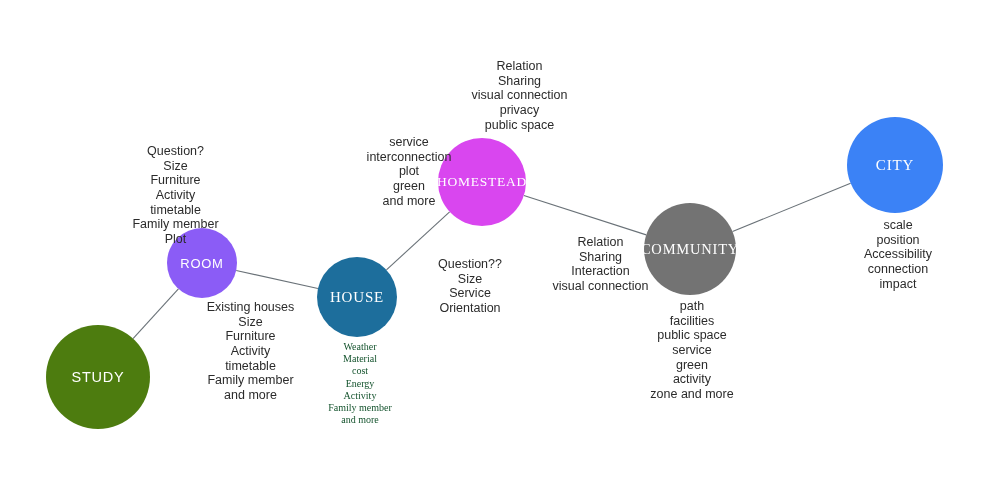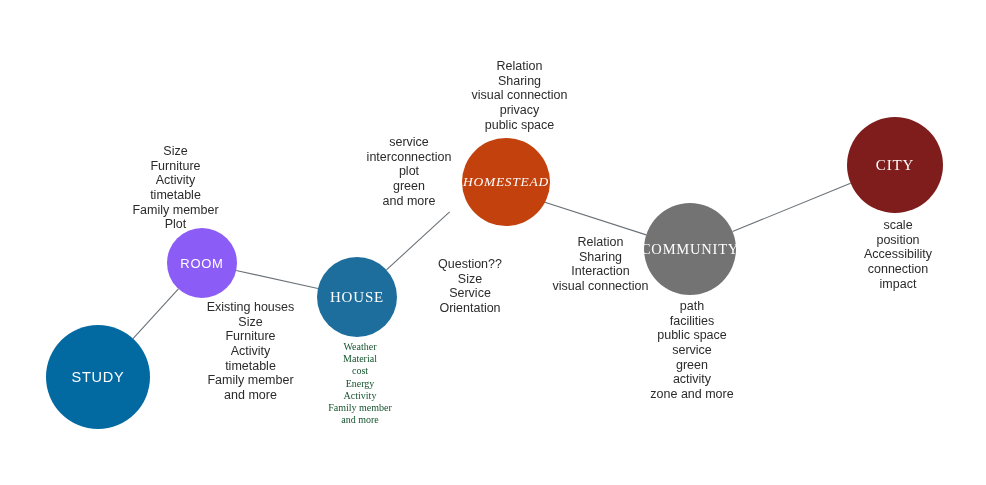--- a/index.html
+++ b/index.html
@@ -78,41 +78,42 @@
 
 <div id="canvas">
   <svg id="edges" viewBox="0 0 986 485" width="986" height="485">
       <line x1="133.0460233511552" y1="338.5841667112337" x2="178.41133043672247" y2="288.85681086743887" stroke="#6a7278" stroke-width="1.1"></line>
       <line x1="236.18717822165996" y1="270.4991229647512" x2="317.9289391752458" y2="288.42957375457" stroke="#6a7278" stroke-width="1.1"></line>
       <line x1="386.43724047047317" y1="269.9177387671647" x2="449.6190354824795" y2="211.79048735611886" stroke="#6a7278" stroke-width="1.1"></line>
       <line x1="523.8808686855192" y1="195.49047212466246" x2="646.215455465139" y2="234.8963245969438" stroke="#6a7278" stroke-width="1.1"></line>
       <line x1="732.5652306830804" y1="231.55863718351827" x2="850.5841071133074" y2="183.19968293893746" stroke="#6a7278" stroke-width="1.1"></line>
     </svg>
   <div id="nodes-layer">
-      <div class="node" style="left: 46px; top: 325px; width: 104px; height: 104px; background: #0369a1;">
+      <div class="node" style="left: 46px; top: 325px; width: 104px; height: 104px; background: #4d7c0f;">
         <span class="node-label label-sans" style="font-size: 14.5px;">STUDY</span>
       </div>
       <div class="node" style="left: 167px; top: 228px; width: 70px; height: 70px; background: #8b5cf6;">
         <span class="node-label label-sans" style="font-size: 13px;">ROOM</span>
       </div>
       <div class="node" style="left: 317px; top: 257px; width: 80px; height: 80px; background: rgb(29, 110, 156);">
         <span class="node-label label-serif" style="font-size: 15px;">HOUSE</span>
       </div>
-      <div class="node" style="left: 462px; top: 138px; width: 88px; height: 88px; background: #c2410c; font-style: italic;">
+      <div class="node" style="left: 438px; top: 138px; width: 88px; height: 88px; background: #d946ef;">
         <span class="node-label label-serif" style="font-size: 13.5px;">HOMESTEAD</span>
       </div>
       <div class="node" style="left: 644px; top: 203px; width: 92px; height: 92px; background: #737373;">
         <span class="node-label label-serif" style="font-size: 14.5px;">COMMUNITY</span>
       </div>
-      <div class="node" style="left: 847px; top: 117px; width: 96px; height: 96px; background: #7f1d1d;">
+      <div class="node" style="left: 847px; top: 117px; width: 96px; height: 96px; background: #3b82f6;">
         <span class="node-label label-serif" style="font-size: 15px;">CITY</span>
       </div>
     </div>
   <div id="annots-layer">
       <div class="annot" style="left: 88px; top: 144px; width: 175px;">
+        <div>Question?</div>
         <div>Size</div>
         <div>Furniture</div>
         <div>Activity</div>
         <div>timetable</div>
         <div>Family member</div>
         <div>Plot</div>
       </div>
       <div class="annot" style="left: 163px; top: 300px; width: 175px;">
         <div>Existing houses</div>
         <div>Size</div>

